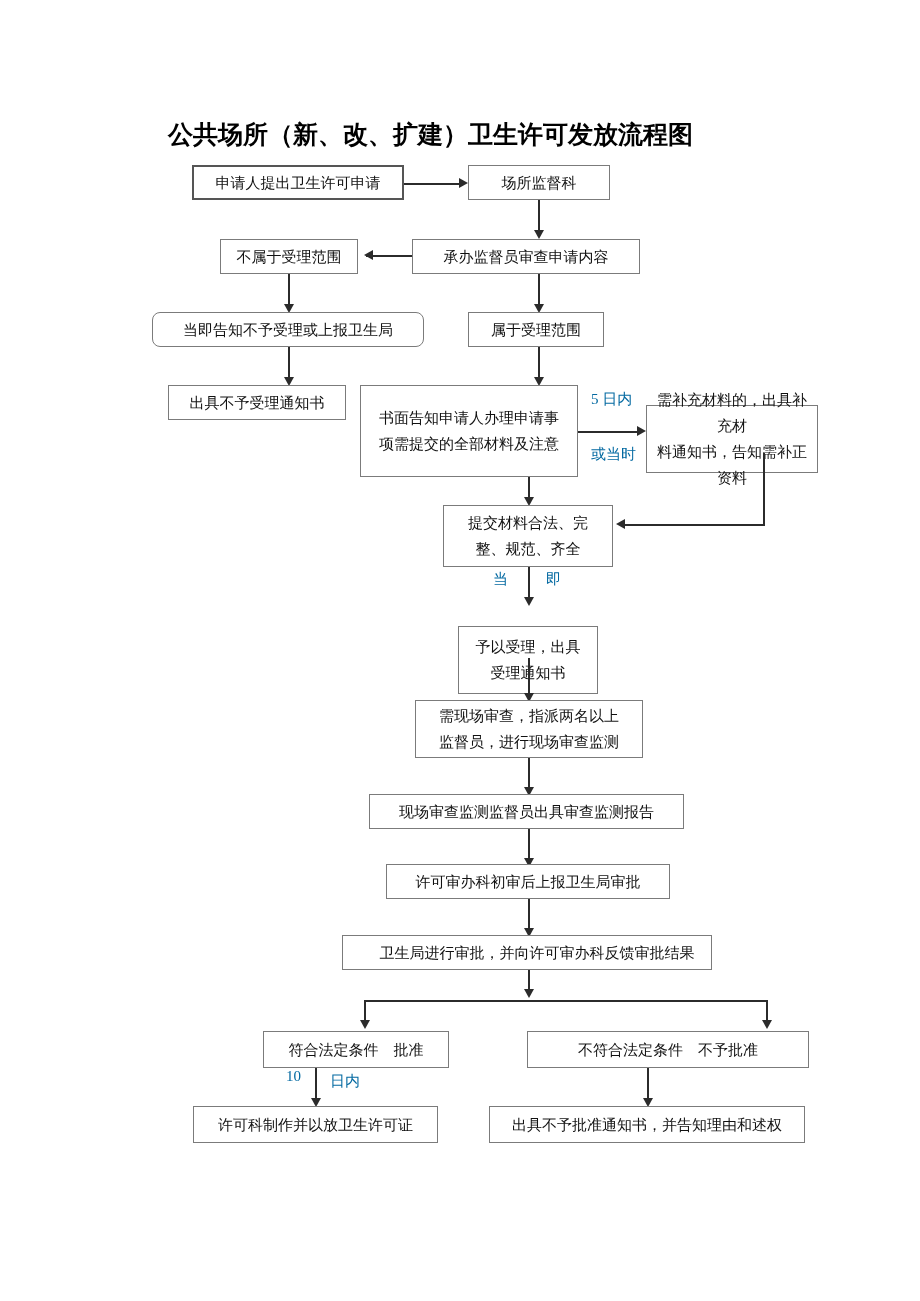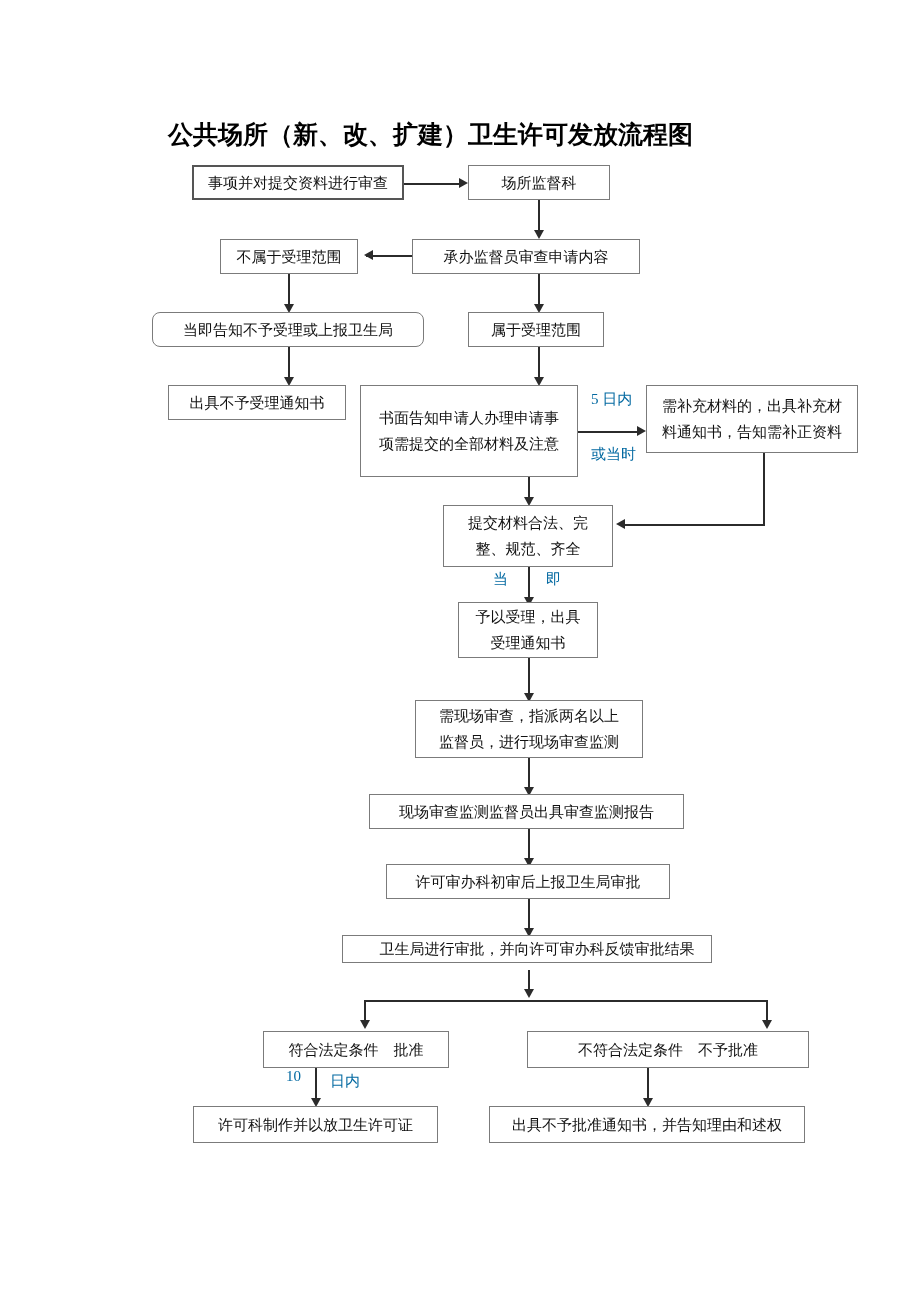--- a/index.html
+++ b/index.html
@@ -92,21 +92,21 @@
   }
 </style>
 </head>
 <body>
 
 <div id="page">
 
   <div class="title">公共场所（新、改、扩建）卫生许可发放流程图</div>
 
   <div class="box" style="left:192px;top:165px;width:212px;height:35px;border-width:2px;border-color:#555;">
-    <span class="txt">事项并对提交资料进行审查</span>
+    <span class="txt">申请人提出卫生许可申请</span>
   </div>
 
   <div class="hline" style="left:404px;top:183px;width:56px;"></div>
   <div class="arrow-right" style="left:459px;top:177.5px;"></div>
 
   <div class="box" style="left:468px;top:165px;width:142px;height:35px;">
     <span class="txt">场所监督科</span>
   </div>
 
   <div class="vline" style="left:538px;top:200px;height:32px;"></div>
@@ -154,21 +154,21 @@
     </span>
   </div>
 
   <div class="elabel" style="left:591px;top:390px;">5 日内</div>
 
   <div class="elabel" style="left:591px;top:445px;">或当时</div>
 
   <div class="hline" style="left:578px;top:431px;width:60px;"></div>
   <div class="arrow-right" style="left:637px;top:425.5px;"></div>
 
-  <div class="box" style="left:646px;top:385px;width:212px;height:68px;">
+  <div class="box" style="left:646px;top:405px;width:172px;height:68px;">
     <span class="txt">
       <span>需补充材料的，出具补充材</span>
       <span>料通知书，告知需补正资料</span>
     </span>
   </div>
 
   <div class="vline" style="left:763px;top:453px;height:73px;"></div>
   <div class="hline" style="left:622px;top:524px;width:143px;"></div>
   <div class="arrow-left" style="left:616px;top:518.5px;"></div>
 
@@ -181,21 +181,21 @@
       <span>整、规范、齐全</span>
     </span>
   </div>
 
   <div class="elabel" style="left:493px;top:570px;">当</div>
   <div class="elabel" style="left:546px;top:570px;">即</div>
 
   <div class="vline" style="left:528px;top:567px;height:32px;"></div>
   <div class="arrow-down" style="left:523.5px;top:597px;"></div>
 
-  <div class="box" style="left:458px;top:602px;width:140px;height:56px;">
+  <div class="box" style="left:458px;top:626px;width:140px;height:68px;">
     <span class="txt">
       <span>予以受理，出具</span>
       <span>受理通知书</span>
     </span>
   </div>
 
   <div class="vline" style="left:528px;top:658px;height:37px;"></div>
   <div class="arrow-down" style="left:523.5px;top:693px;"></div>
 
   <div class="box" style="left:415px;top:700px;width:228px;height:58px;">
@@ -215,21 +215,21 @@
   <div class="vline" style="left:528px;top:829px;height:31px;"></div>
   <div class="arrow-down" style="left:523.5px;top:858px;"></div>
 
   <div class="box" style="left:386px;top:864px;width:284px;height:35px;">
     <span class="txt">许可审办科初审后上报卫生局审批</span>
   </div>
 
   <div class="vline" style="left:528px;top:899px;height:31px;"></div>
   <div class="arrow-down" style="left:523.5px;top:928px;"></div>
 
-  <div class="box" style="left:342px;top:935px;width:370px;height:28px;padding-left:24px;">
+  <div class="box" style="left:342px;top:935px;width:370px;height:35px;padding-left:24px;">
     <span class="txt">卫生局进行审批，并向许可审办科反馈审批结果</span>
   </div>
 
   <div class="vline" style="left:528px;top:970px;height:22px;"></div>
   <div class="arrow-down" style="left:523.5px;top:989px;"></div>
   <div class="hline" style="left:364px;top:1000px;width:404px;"></div>
   <div class="vline" style="left:364px;top:1000px;height:22px;"></div>
   <div class="arrow-down" style="left:359.5px;top:1020px;"></div>
   <div class="vline" style="left:766px;top:1000px;height:22px;"></div>
   <div class="arrow-down" style="left:761.5px;top:1020px;"></div>

